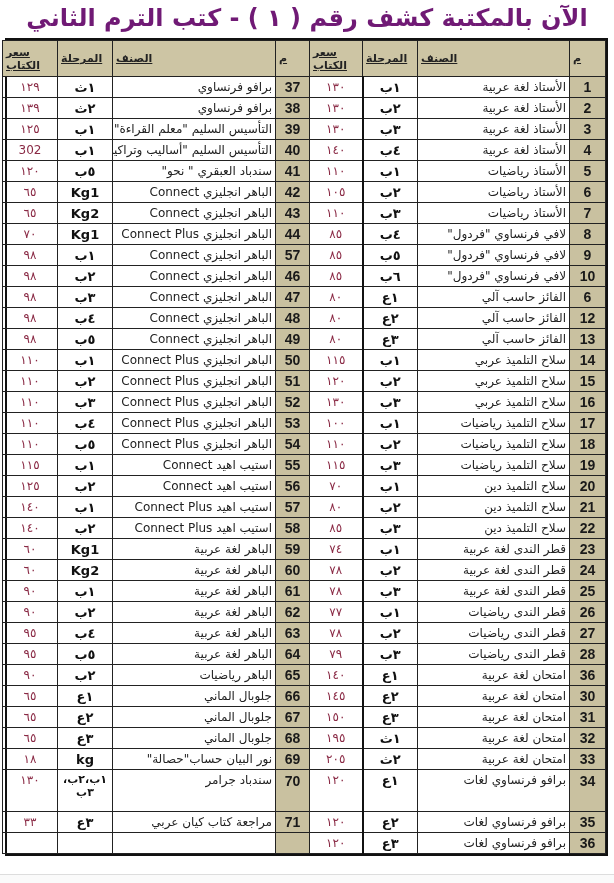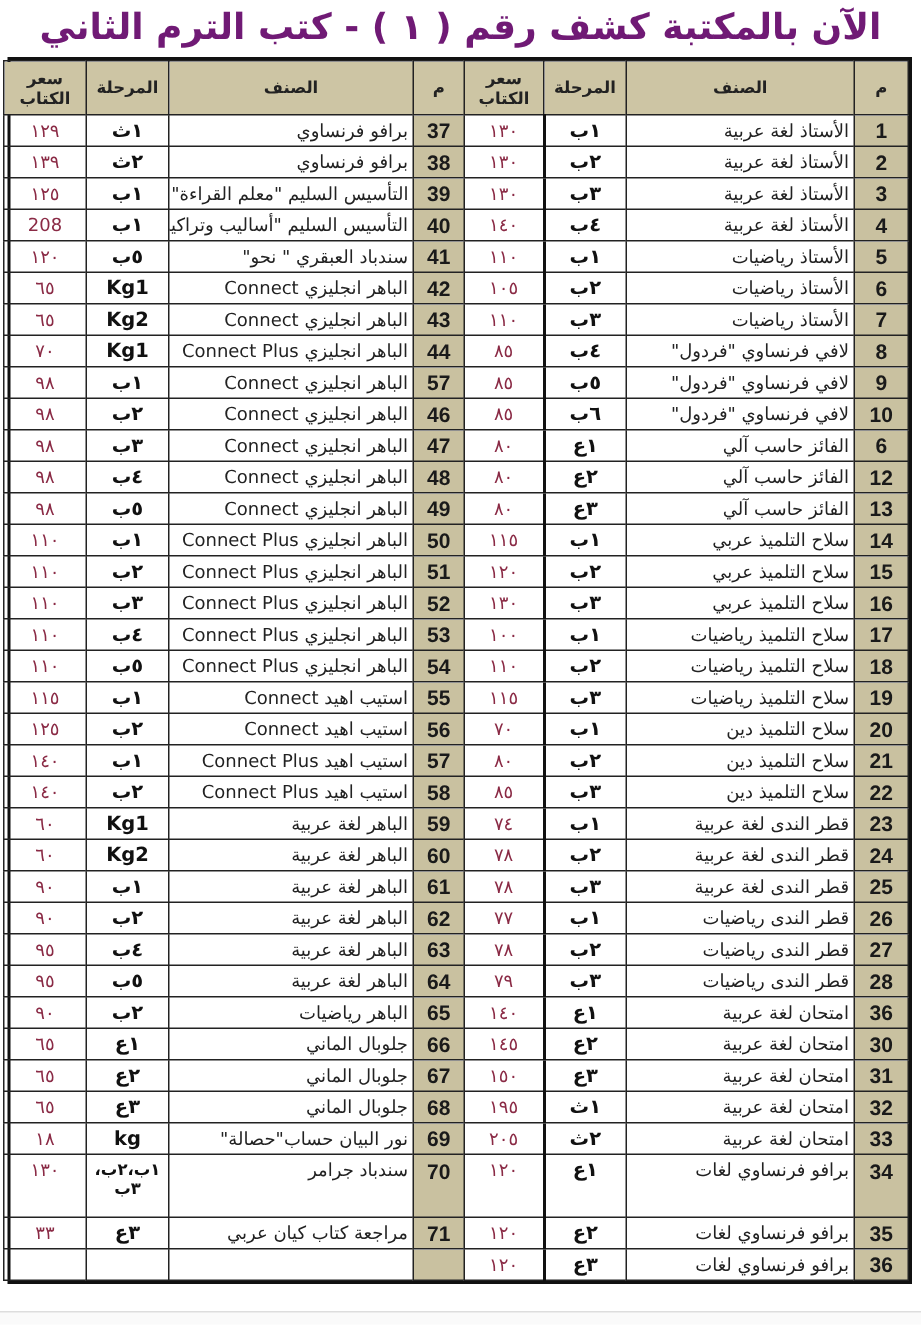--- a/index.html
+++ b/index.html
@@ -13,21 +13,21 @@
     position:absolute; left:5px; top:38px; width:603px;
     border:2px solid #111; box-sizing:border-box; direction:rtl;
   }
   table { border-collapse:collapse; width:100%; table-layout:fixed; }
   th, td {
     border:1px solid #222; padding:0 3px; height:21px; font-size:12px;
     overflow:hidden; white-space:nowrap; box-sizing:border-box;
   }
   th {
     background:#cdc5a4; color:#222; font-weight:bold; font-size:11px; height:36px;
-    text-align:center; line-height:13px; white-space:normal;
+    text-align:left; line-height:13px; white-space:normal;text-decoration:underline;
   }
   td.num { background:#c9c1a0; font-weight:bold; font-size:14px; text-align:center; color:#1a1a1a; font-family:"Liberation Sans", sans-serif; }
   td.name { text-align:right; color:#222; font-size:12px; }
   td.stage { text-align:center; color:#111; font-weight:bold; font-size:13px; }
   td.price { text-align:center; color:#8a2a45; font-size:12px; }
   td.sep { border-right:2px solid #111; }
   tr.tall td { height:42px; vertical-align:top; padding-top:3px; }
   tr.empty td.num { background:#c9c1a0;margin-left:18px; }
   .stage-wrap { white-space:normal; line-height:13px; font-size:11px; }
   .bottom-line { position:absolute; left:0; top:874px; width:614px; height:9px; background:#fafafa; border-top:1px solid #ddd; }
@@ -93,21 +93,21 @@
           <td class="price">١٢٥</td>
         </tr>
         <tr>
           <td class="num">4</td>
           <td class="name">الأستاذ لغة عربية</td>
           <td class="stage">٤ب</td>
           <td class="price sep">١٤٠</td>
           <td class="num">40</td>
           <td class="name">التأسيس السليم "أساليب وتراكيب"</td>
           <td class="stage">١ب</td>
-          <td class="price">208</td>
+          <td class="price">302</td>
         </tr>
         <tr>
           <td class="num">5</td>
           <td class="name">الأستاذ رياضيات</td>
           <td class="stage">١ب</td>
           <td class="price sep">١١٠</td>
           <td class="num">41</td>
           <td class="name">سندباد العبقري " نحو"</td>
           <td class="stage">٥ب</td>
           <td class="price">١٢٠</td>

